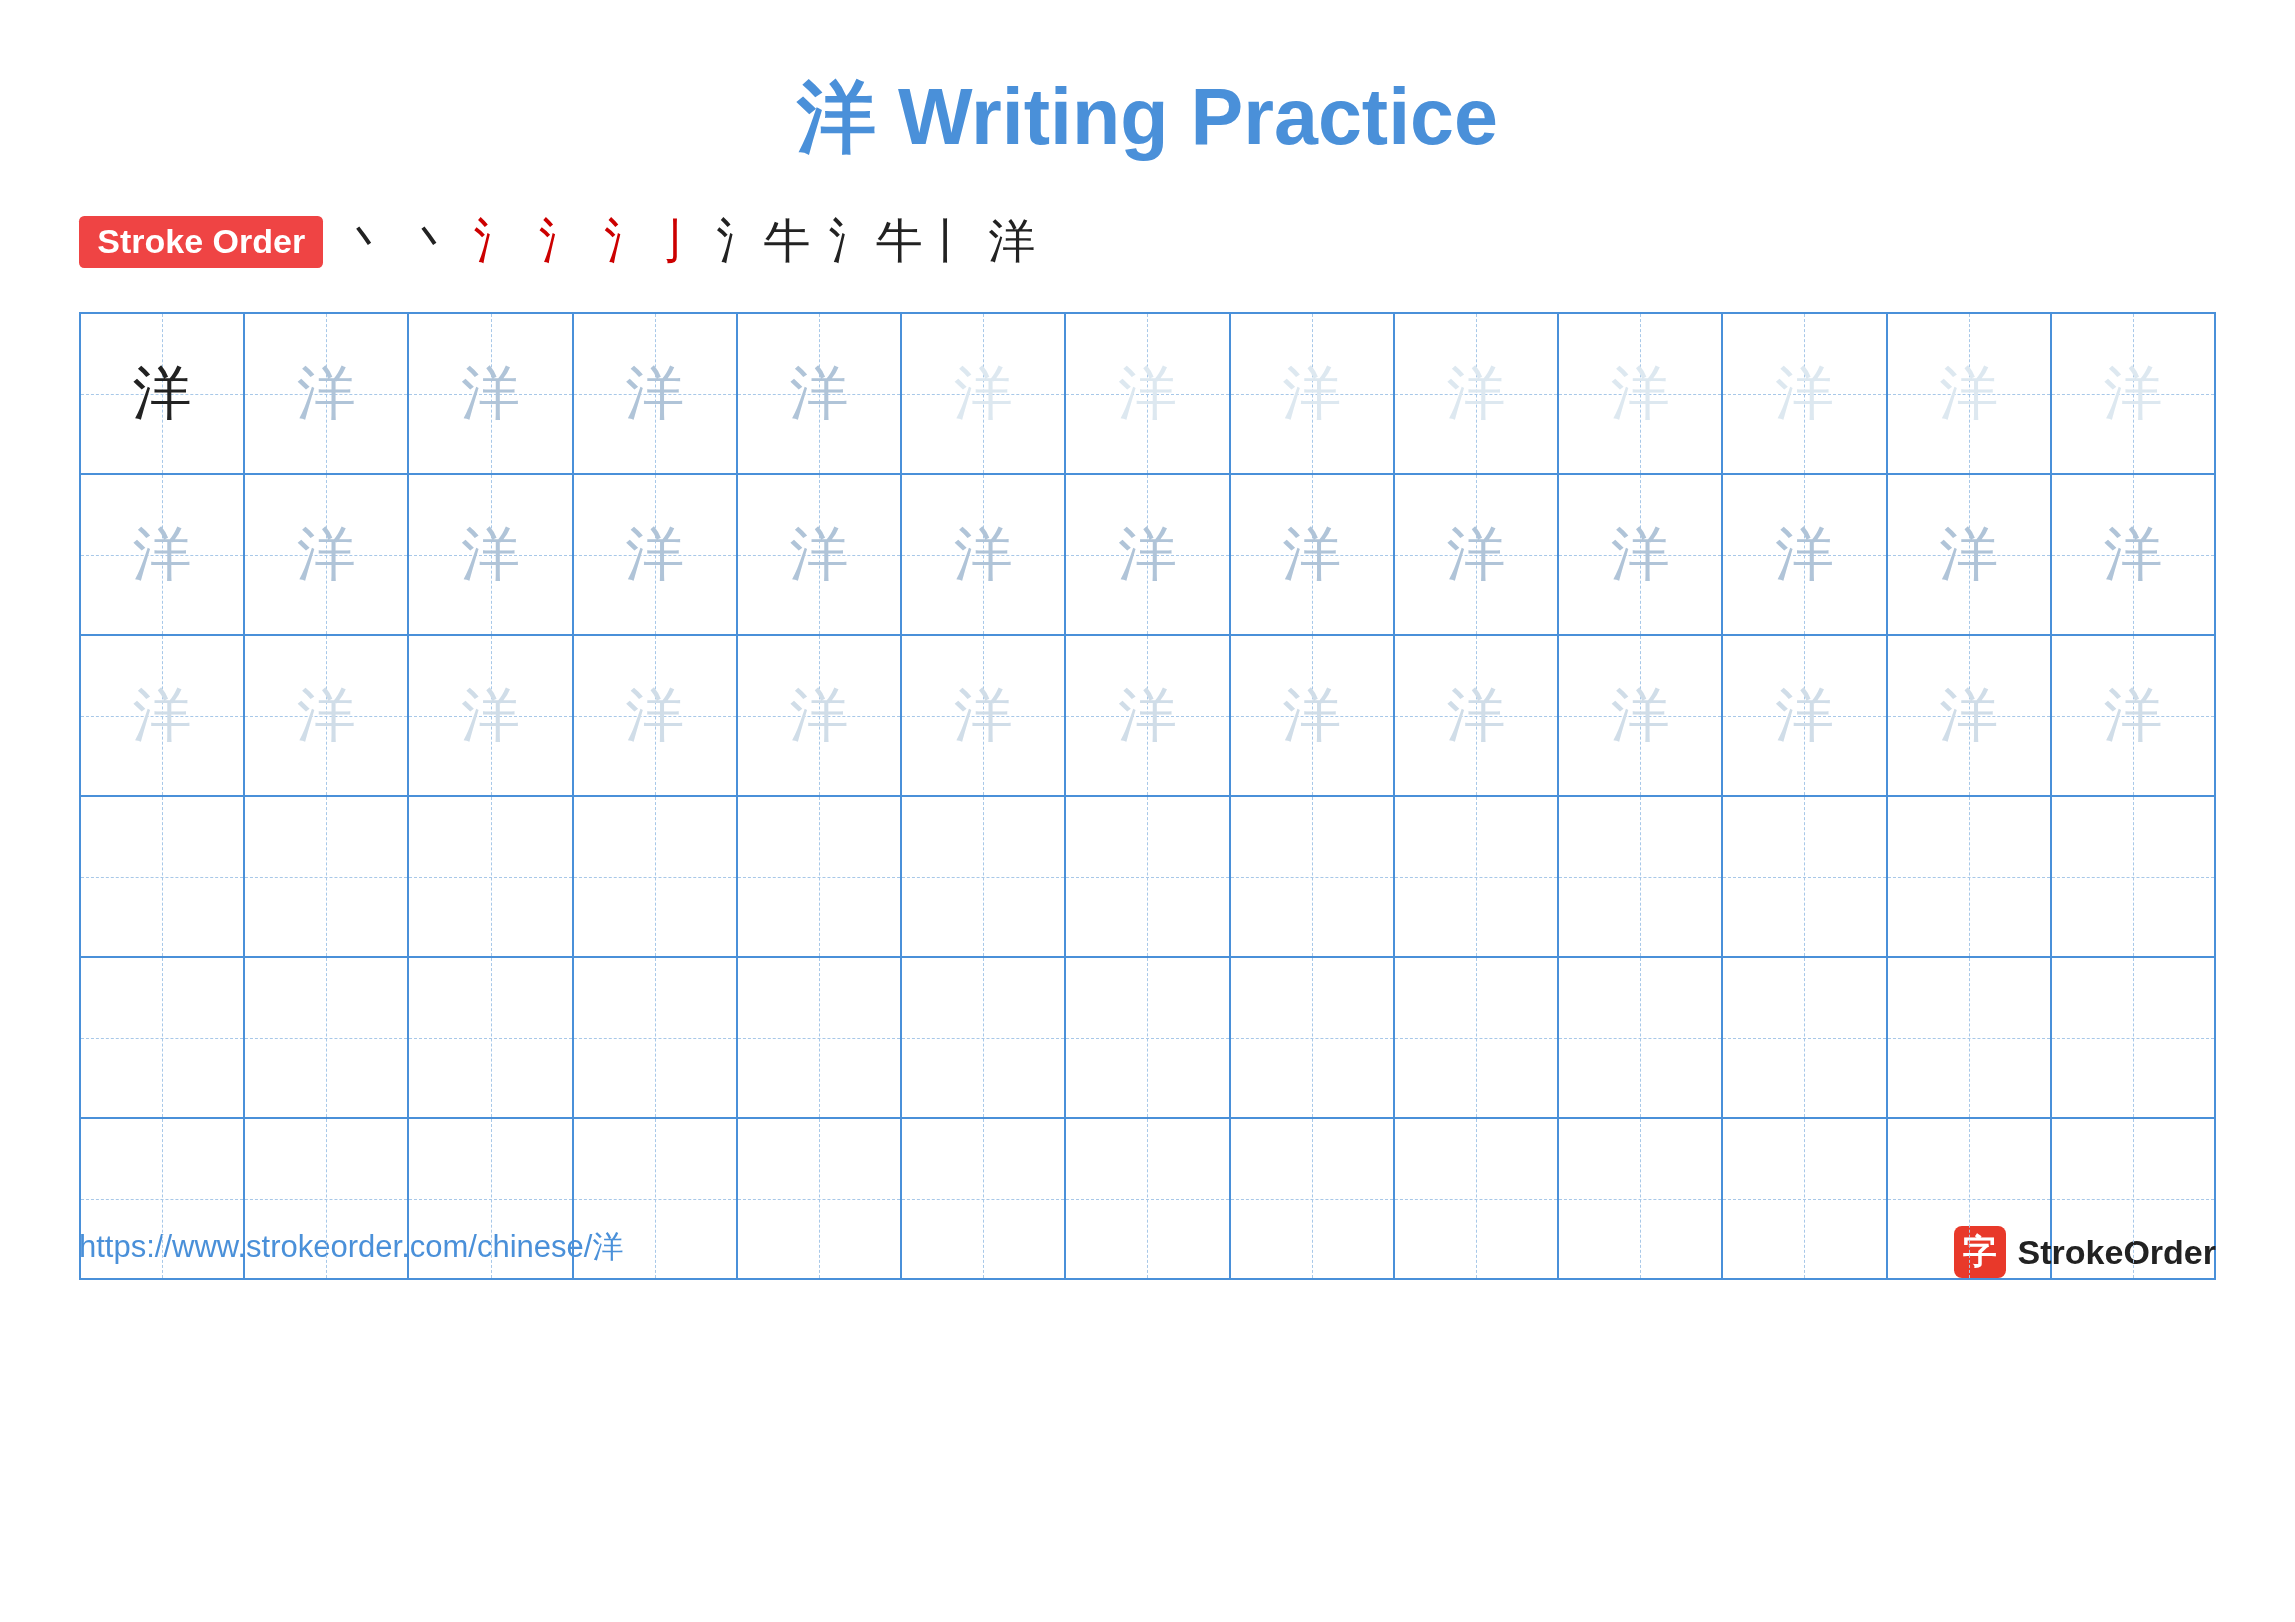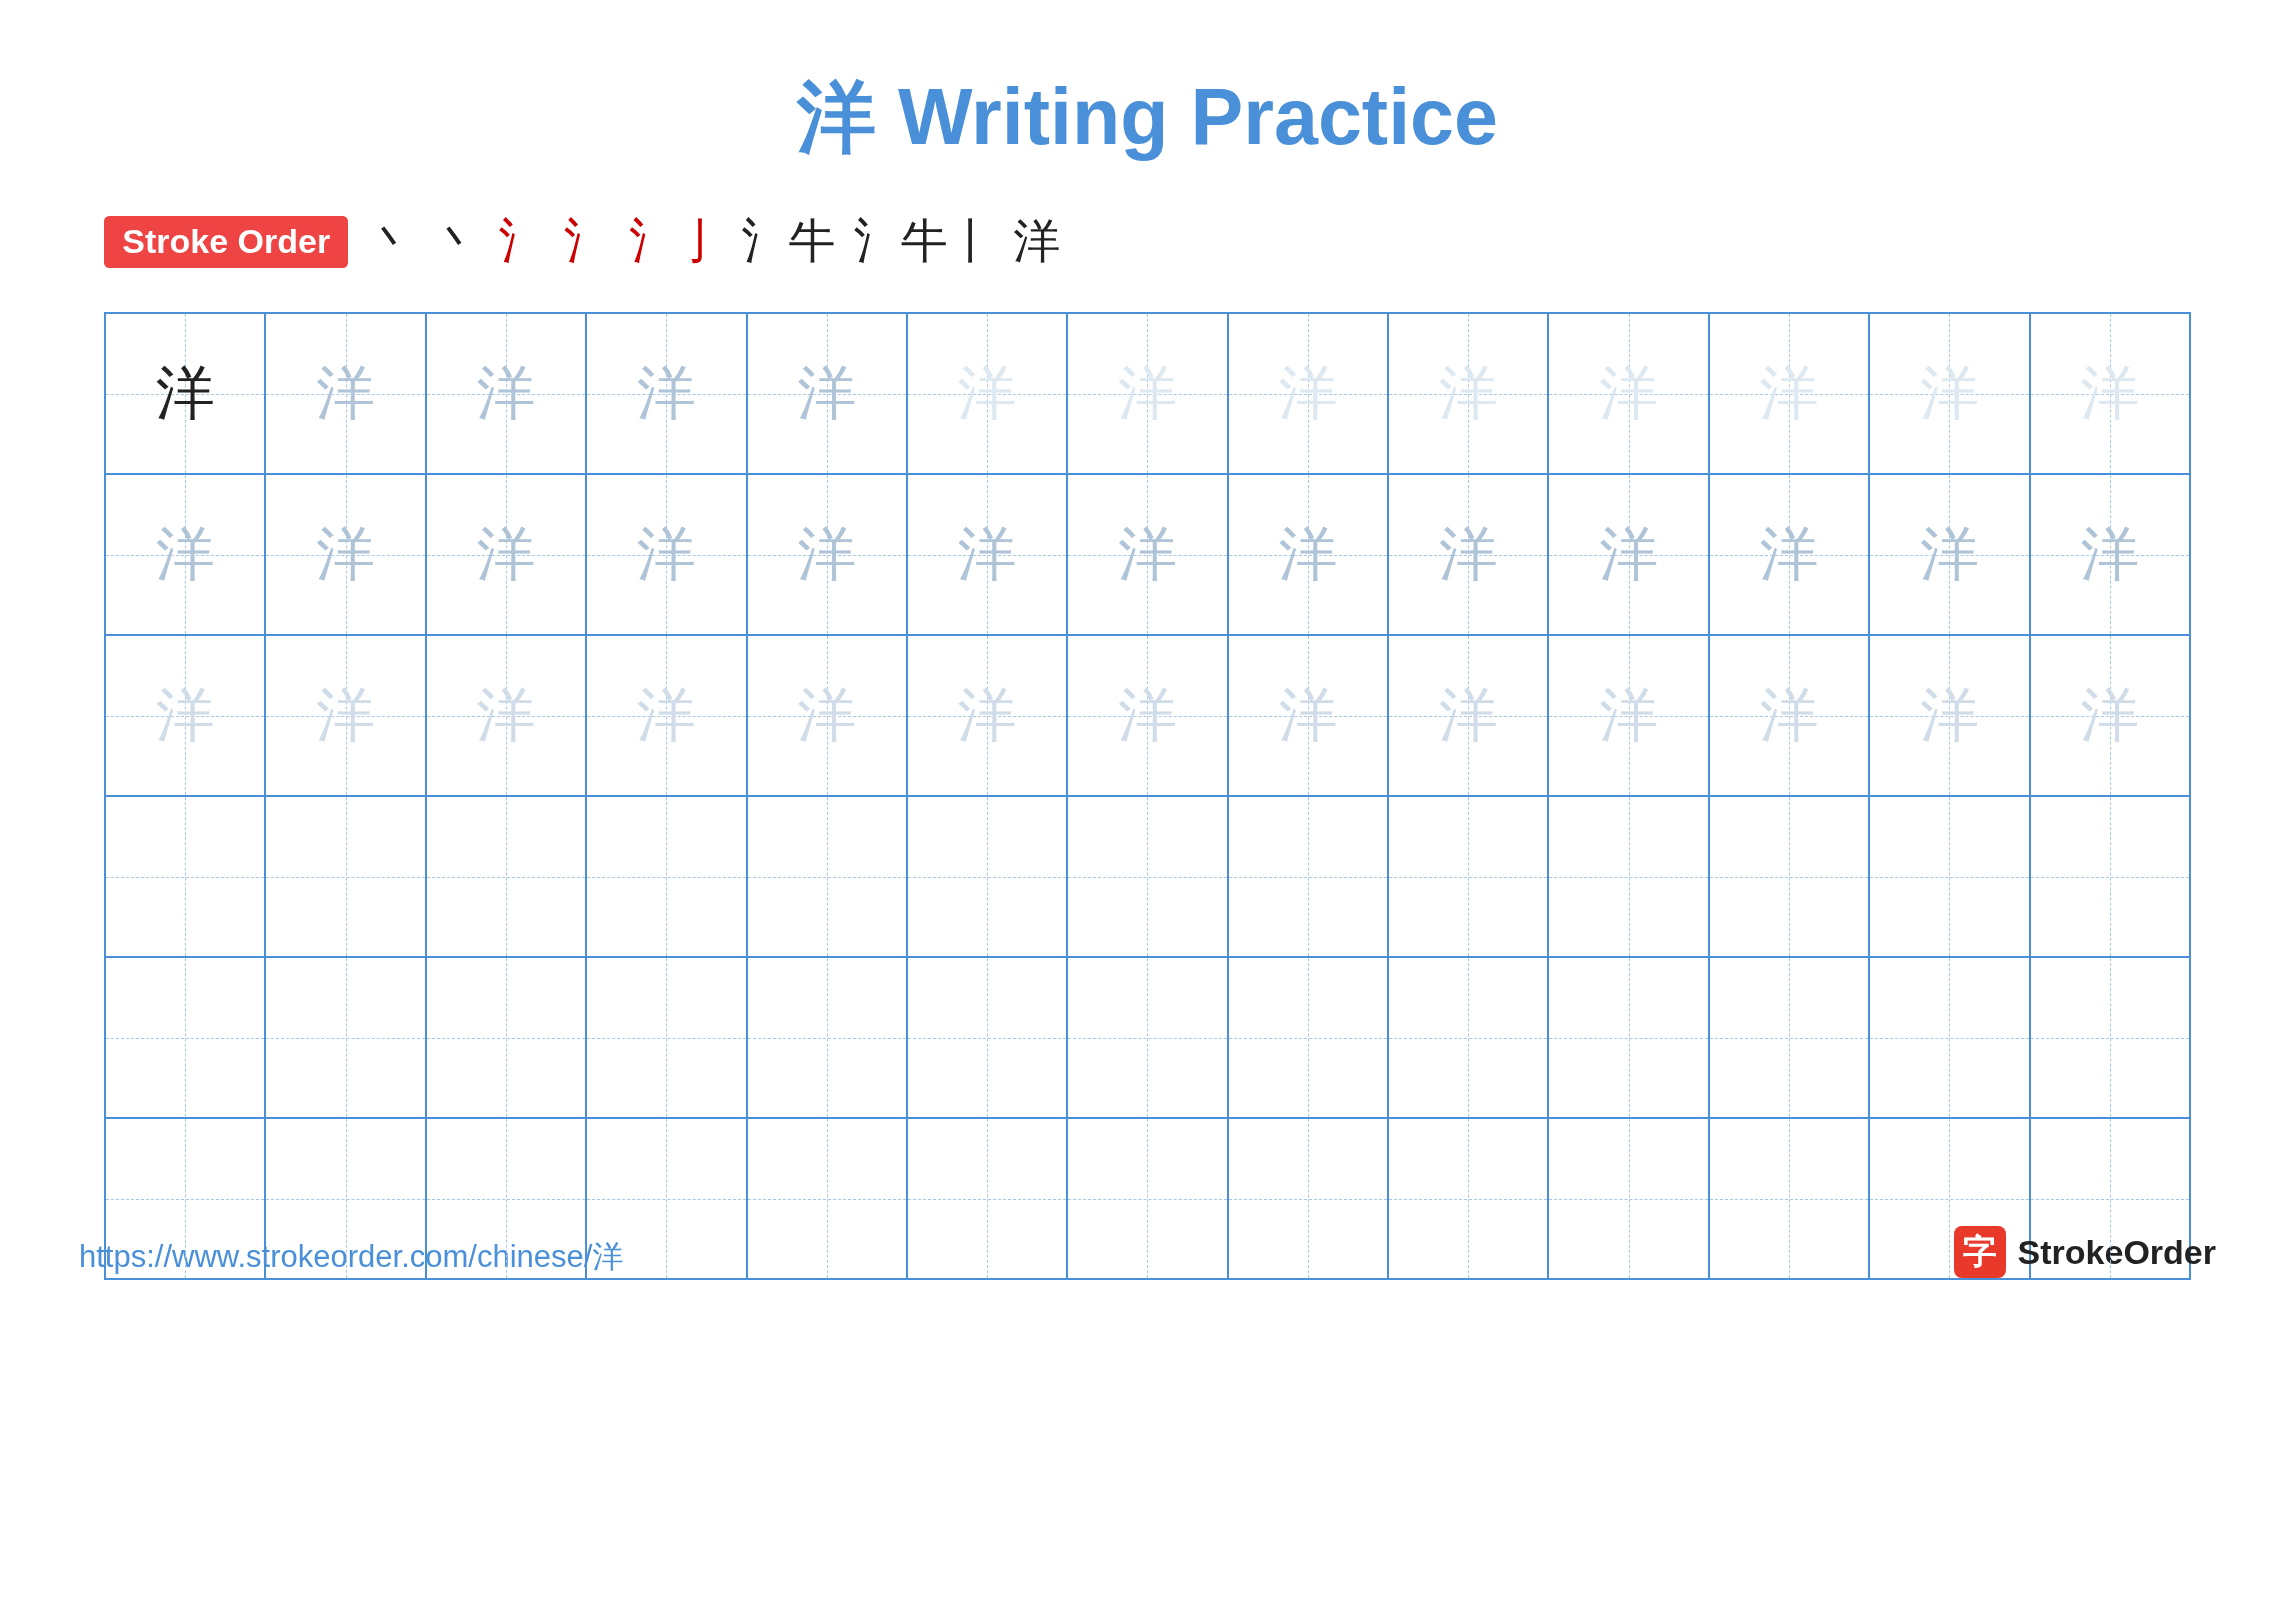--- a/index.html
+++ b/index.html
@@ -10,21 +10,21 @@
       height: 1622px;
       position: relative;
       overflow: hidden;
     }
 
     .page {
       width: 2295px;
       height: 1324px;
       background: #fff;
       position: relative;
-      padding: 52px 104px;
+      padding: 52px 79px;
     }
 
     .title {
       text-align: center;
       font-size: 79px;
       font-weight: bold;
       color: #4A90D9;
       margin-bottom: 39px;
       margin-top: 13px;
     }
@@ -128,21 +128,21 @@
     .cell-char.lighter {
       color: #dde8f0;
     }
 
     .footer {
       position: absolute;
       bottom: 46px;
       left: 79px;
       right: 79px;
       display: flex;
-      align-items: flex-end;
+      align-items: flex-start;
       justify-content: space-between;
     }
 
     .footer-url {
       color: #4A90D9;
       font-size: 31px;
     }
 
     .footer-logo {
       display: flex;

